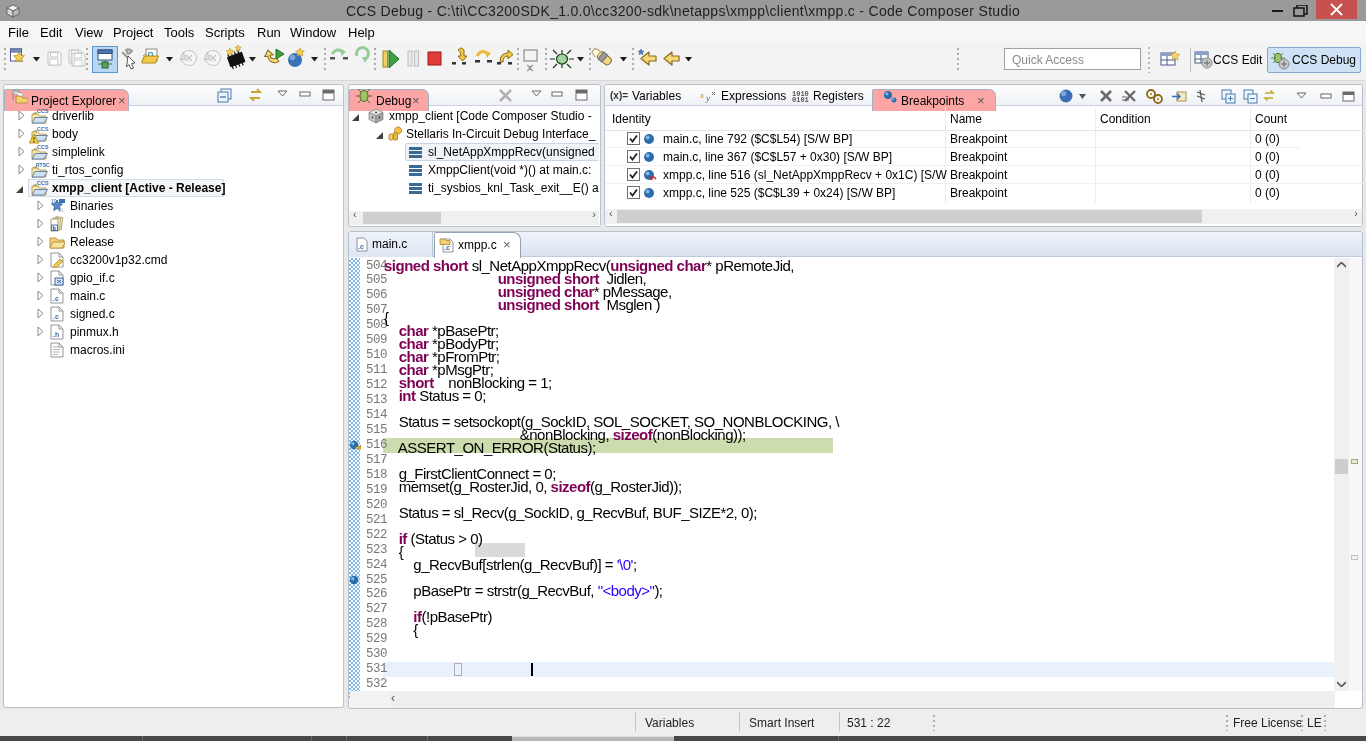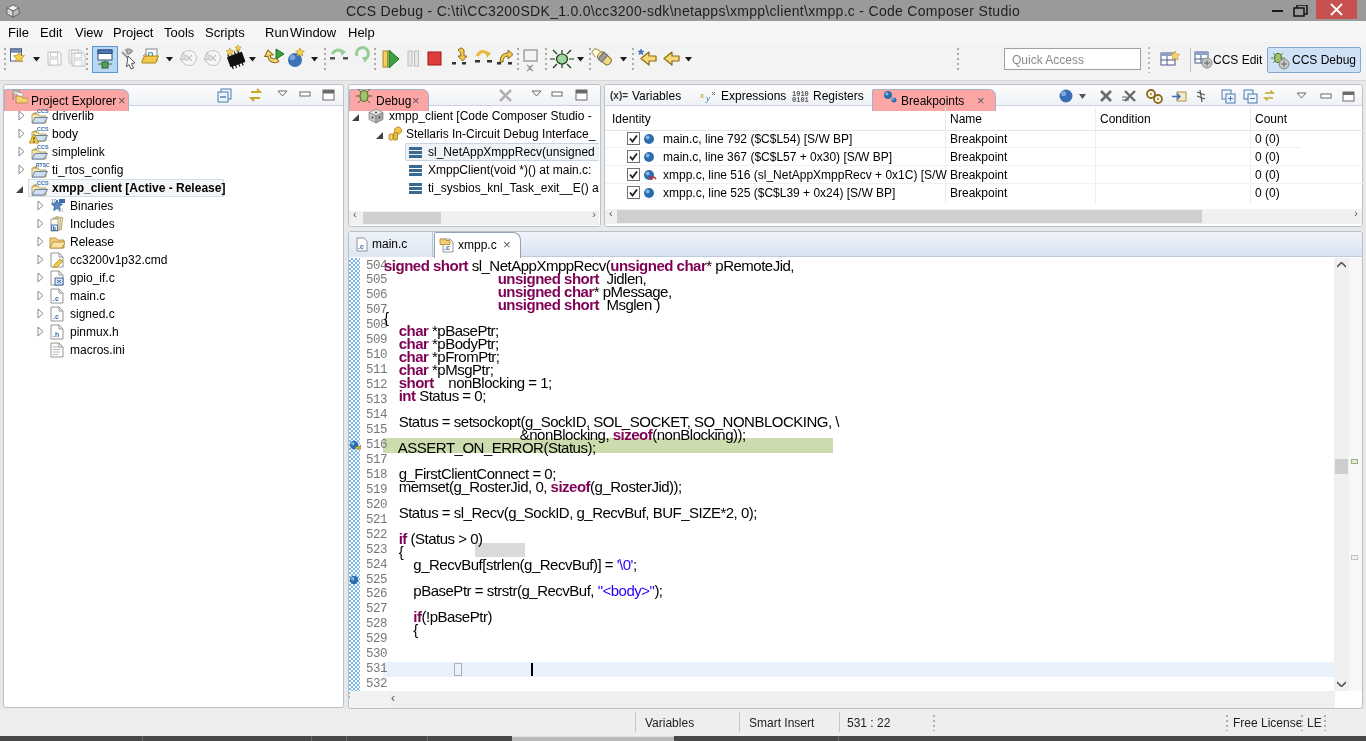--- a/index.html
+++ b/index.html
@@ -64,21 +64,21 @@
   <polygon points="13,4 7,7 7,13 13,10" fill="#bbb" stroke="#555" stroke-width="0.8"></polygon>
  </svg>
 </div>
 <div id="menubar">
  <span class="menu" style="left:8px;">File</span>
  <span class="menu" style="left:40px;">Edit</span>
  <span class="menu" style="left:75px;">View</span>
  <span class="menu" style="left:113px;">Project</span>
  <span class="menu" style="left:164px;">Tools</span>
  <span class="menu" style="left:205px;">Scripts</span>
- <span class="menu" style="left:265px;text-align:center;">Run</span>
+ <span class="menu" style="left:257px;text-align:center;">Run</span>
  <span class="menu" style="left:290px;">Window</span>
  <span class="menu" style="left:348px;">Help</span>
 </div>
 <div id="toolbar">
 <svg width="1366" height="38" viewBox="0 0 1366 38">
  <defs>
   <g id="ddarr">
           <path d="M0,0 h7 l-3.5,4.5 Z" fill="#1a1a1a"></path>
         </g>
   <g id="dots">

